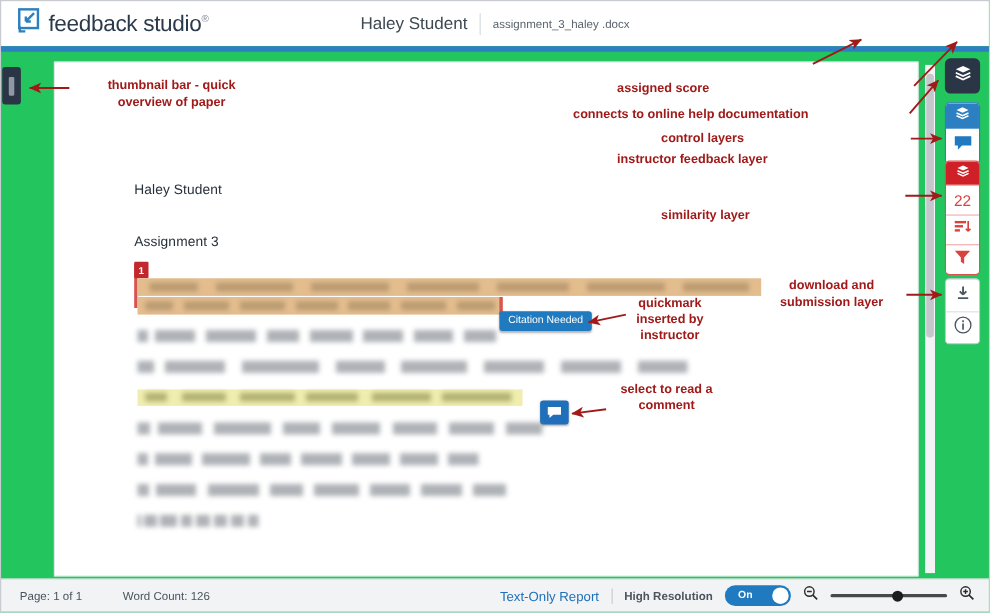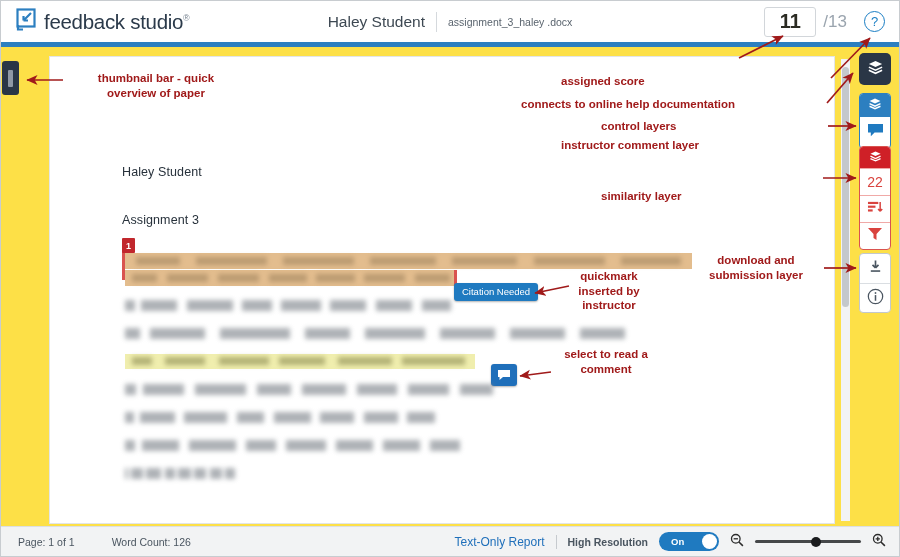--- a/index.html
+++ b/index.html
@@ -5,21 +5,21 @@
   * { box-sizing: border-box; margin: 0; padding: 0; }
   html, body {
     width: 900px; height: 557px;
     font-family: "Liberation Sans", sans-serif;
     background: #ffffff;
     overflow: hidden;
   }
   #app {
     position: relative;
     width: 900px; height: 557px;
-    background: #fde047;
+    background: #22c55e;
     border: 1px solid #c8ccd0;
   }
 
   
   .header {
     position: absolute; left: 0; top: 0; width: 898px; height: 41px;
     background: #ffffff;
     display: flex; align-items: center;
   }
   .logo-wrap {
@@ -269,27 +269,20 @@
       </span>
       <span class="logo-text"><span>feedback studio</span><span class="reg">®</span></span>
     </div>
 
     <div class="header-center">
       <span class="student-name">Haley Student</span>
       <span class="hdr-div"></span>
       <span class="doc-name">assignment_3_haley .docx</span>
     </div>
 
-    <div class="score-area">
-      <div class="score-box">
-        <span class="score-val">11</span>
-      </div>
-      <span class="score-total">/13</span>
-      <div class="help-icon">?</div>
-    </div>
   </div>
   <div class="blue-bar"></div>
 
   <div class="thumb-toggle">
     <div class="bar"></div>
   </div>
 
   <div class="viewer">
     <div class="page">
 
@@ -465,21 +458,21 @@
     <line x1="568" y1="285" x2="534" y2="292" stroke="#a01a1a" stroke-width="1.7" marker-end="url(#ah)"></line>
 
     <line x1="550" y1="371" x2="519" y2="375" stroke="#a01a1a" stroke-width="1.7" marker-end="url(#ah)"></line>
   </svg>
 
   <div class="anno" style="left:60px;  top:70px;  width:190px;">thumbnail bar - quick
 overview of paper</div>
   <div class="anno r" style="left:560px; top:55px;  width:190px;">assigned score</div>
   <div class="anno r" style="left:520px; top:78px;  width:310px;">connects to online help documentation</div>
   <div class="anno r" style="left:600px; top:100px; width:220px;">control layers</div>
-  <div class="anno r" style="left:560px; top:119px; width:260px;">instructor comment layer</div>
+  <div class="anno r" style="left:560px; top:119px; width:260px;">instructor feedback layer</div>
   <div class="anno r" style="left:600px; top:170px; width:216px;">similarity layer</div>
   <div class="anno" style="left:560px; top:268px; width:96px;">quickmark
 inserted by
 instructor</div>
   <div class="anno" style="left:690px; top:252px; width:130px;">download and
 submission layer</div>
   <div class="anno" style="left:540px; top:346px; width:130px;">select to read a
 comment</div>
 
 </div>

